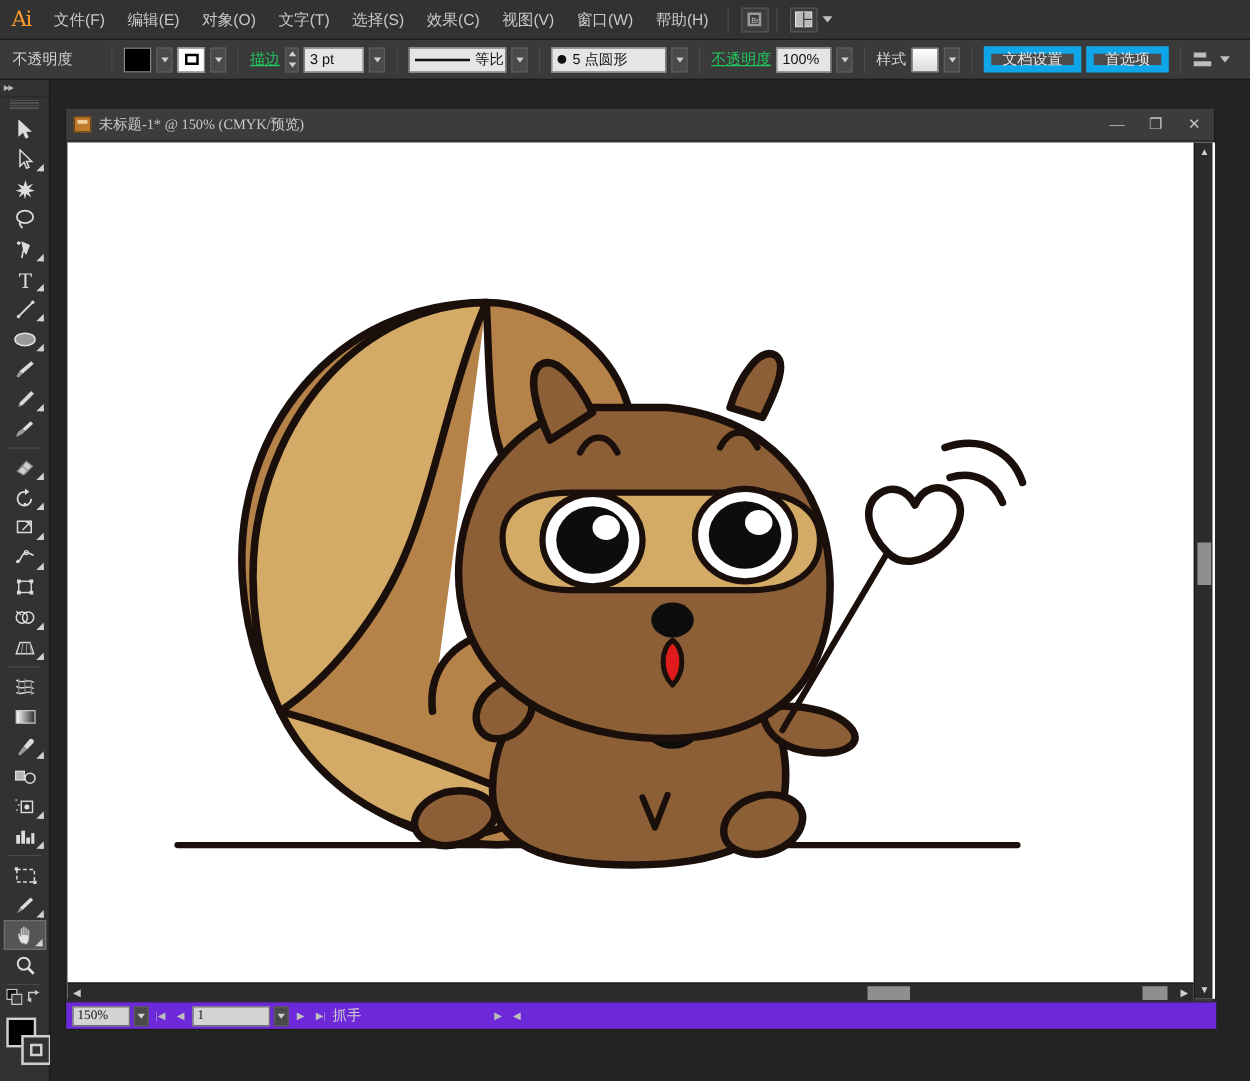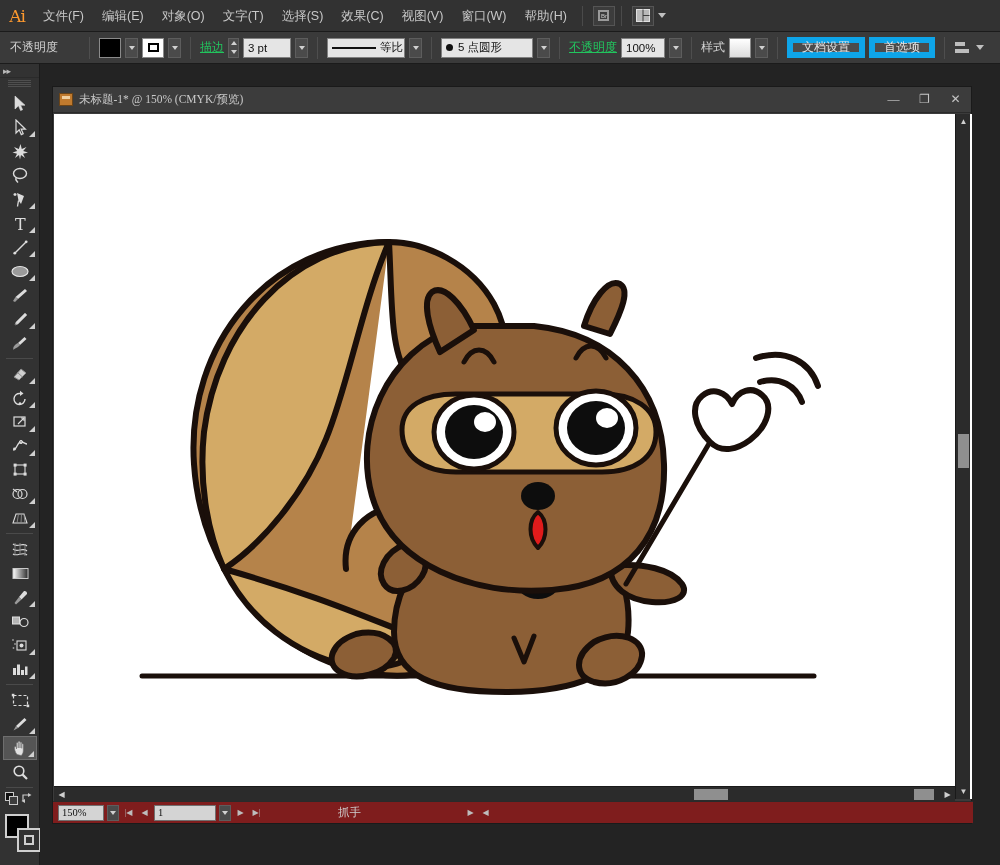--- a/index.html
+++ b/index.html
@@ -144,32 +144,32 @@
   }
   #vscroll { position: absolute; right: 1px; top: 27px; width: 15px; height: 685px;
              background: #2b2b2b; border-left: 1px solid #1a1a1a; }
   #hscroll { position: absolute; left: 1px; bottom: 22px; height: 15px; right: 16px;
              background: #2b2b2b; border-top: 1px solid #1a1a1a; }
   .sc-arrow { position: absolute; width: 15px; height: 15px; display: flex;
               align-items: center; justify-content: center; color: #cfcfcf; font-size: 8px; }
   .sc-thumb { position: absolute; background: #8f8f8f; }
   #statusbar {
     position: absolute; left: 0; bottom: 0; width: 920px; height: 22px;
-    background: #7f1d1d; border-top: 1px solid #2a2a2a;
+    background: #6d28d9; border-top: 1px solid #2a2a2a;
     display: flex; align-items: center; padding-left: 5px; gap: 3px;
   }
   .sb-field { height: 16px; background: #d4d4d4; color: #111; font-size: 10.5px;
               display: flex; align-items: center; padding: 0 3px; border: 1px solid #707070; }
   .sb-caret { width: 12px; height: 16px; background: #4a4a4a; border: 1px solid #5d5d5d;
               display: flex; align-items: center; justify-content: center; }
   .sb-caret::after { content:""; width:0; height:0; border-left:3px solid transparent;
      border-right:3px solid transparent; border-top:4px solid #d0d0d0; }
   .navbtn { width: 13px; height: 16px; display: flex; align-items: center;
             justify-content: center; color: #bdbdbd; font-size: 8px; }
-  #sb-status { font-size: 11.5px; color: #cfcfcf; margin-left: 72px; }
+  #sb-status { font-size: 11.5px; color: #cfcfcf; }
   #sb-statusarrow { margin-left: 100px; display: flex; gap: 2px; }
 
   
   #right-strip { position: absolute; right: 0; top: 64px; width: 28px; height: 801px; background: #232323; }
   #bottom-strip { position: absolute; left: 40px; right: 0; bottom: 0; height: 40px; background: #232323; }
 </style>
 </head>
 <body>
 
 <div id="app">

